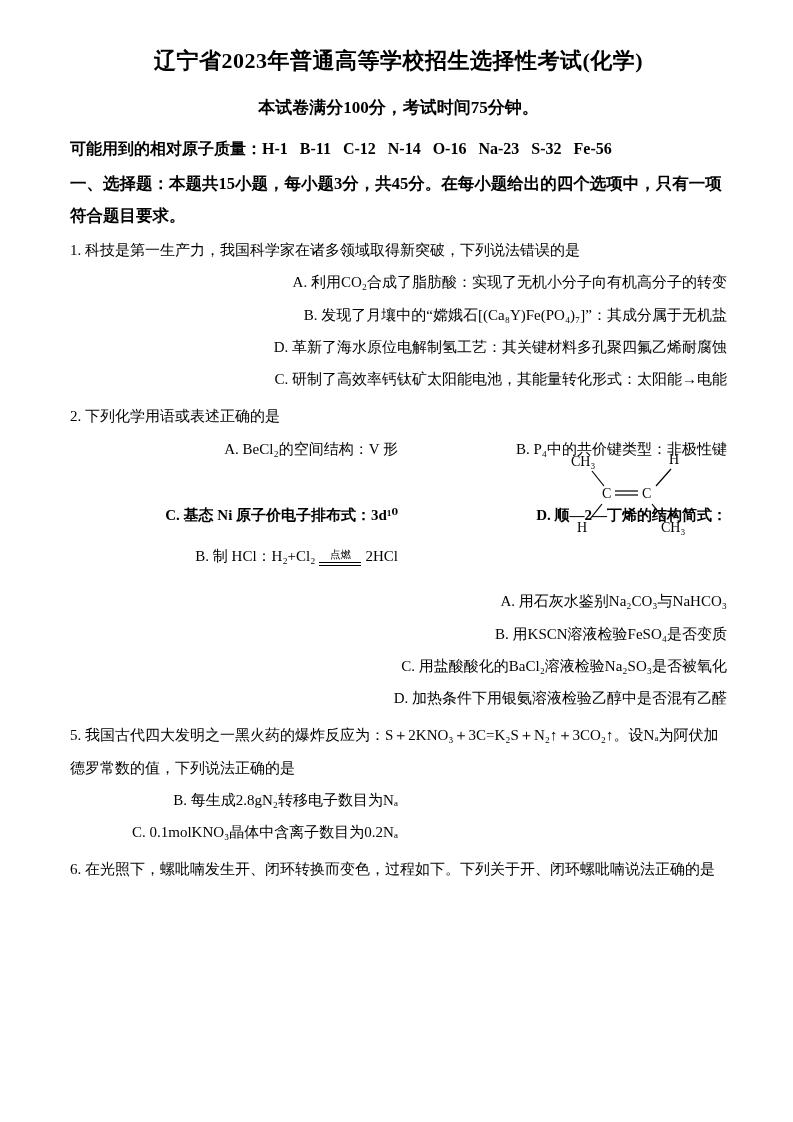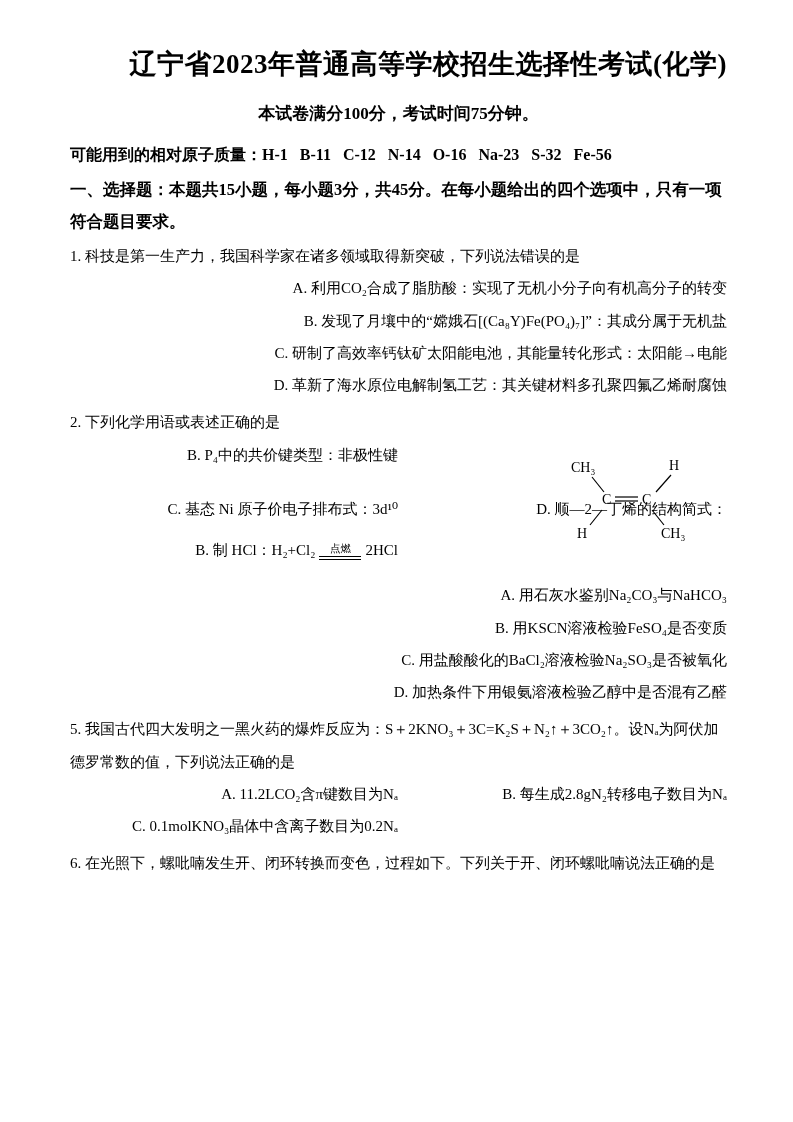--- a/index.html
+++ b/index.html
@@ -8,22 +8,22 @@
     width: 793px;
     height: 1122px;
     background: #ffffff;
     color: #000000;
     font-family: "Liberation Serif", "DejaVu Serif", serif;
     font-size: 15px;
     padding: 46px 66px 0 70px;
     overflow: hidden;
   }
   .title {
-    text-align: right;
-    font-size: 27px;
+    text-align: center;
+    font-size: 22px;
     font-weight: bold;
     margin: 0 0 20px 0;
     letter-spacing: 0.5px;
   }
   .subtitle {
     text-align: center;
     font-size: 17px;
     font-weight: bold;
     margin: 0 0 16px 0;
   }
@@ -42,21 +42,21 @@
   }
   .q { margin: 0 0 5px 0; }
   .stem { margin: 0; line-height: 2.15; }
   .option { margin: 0; line-height: 2.15; text-align: right; }
   .opt-row {
     display: grid;
     grid-template-columns: 328px 1fr;
     margin: 0;
     line-height: 2.15;
   }
-  .opt-row.gap { margin-top: 22px; margin-bottom: 8px; }
+  .opt-row.gap { margin-top: 34px; margin-bottom: 8px; font-weight: bold; }
   .eq-row { margin: 9px 0 13px 0; line-height: 1.4; align-items: center; }
   .opt-row.spread { line-height: 2.55; }
 
   
   .eqcond {
     display: inline-flex;
     flex-direction: column;
     align-items: center;
     vertical-align: middle;
     margin: 0 4px;
@@ -82,27 +82,28 @@
 
 <h1 class="title">辽宁省2023年普通高等学校招生选择性考试(化学)</h1>
 <p class="subtitle">本试卷满分100分，考试时间75分钟。</p>
 <p class="masses">可能用到的相对原子质量：H-1   B-11   C-12   N-14   O-16   Na-23   S-32   Fe-56</p>
 <p class="section-header">一、选择题：本题共15小题，每小题3分，共45分。在每小题给出的四个选项中，只有一项符合题目要求。</p>
 
 <div class="q" id="q1">
   <p class="stem">1. 科技是第一生产力，我国科学家在诸多领域取得新突破，下列说法错误的是</p>
   <p class="option">A. 利用CO₂合成了脂肪酸：实现了无机小分子向有机高分子的转变</p>
   <p class="option">B. 发现了月壤中的“嫦娥石[(Ca₈Y)Fe(PO₄)₇]”：其成分属于无机盐</p>
+  <p class="option">D. 革新了海水原位电解制氢工艺：其关键材料多孔聚四氟乙烯耐腐蚀</p>
   <p class="option">C. 研制了高效率钙钛矿太阳能电池，其能量转化形式：太阳能→电能</p>
-  <p class="option">D. 革新了海水原位电解制氢工艺：其关键材料多孔聚四氟乙烯耐腐蚀</p>
 </div>
 
 <div class="q" id="q2">
   <p class="stem">2. 下列化学用语或表述正确的是</p>
   <div class="opt-row">
+    <span class="option">A. BeCl₂的空间结构：V 形</span>
     <span class="option">B. P₄中的共价键类型：非极性键</span>
   </div>
   <div class="opt-row gap">
     <span class="option">C. 基态 Ni 原子价电子排布式：3d¹⁰</span>
     <span class="option">D. 顺—2—丁烯的结构简式：</span>
   </div>
   <svg class="q2-struct" width="134" height="88" viewBox="0 0 134 88">
     <text x="4" y="18">CH₃</text>
     <text x="102" y="16">H</text>
     <text x="35" y="50">C</text>
@@ -132,21 +133,20 @@
 <div class="q" id="q4">
   <p class="option">A. 用石灰水鉴别Na₂CO₃与NaHCO₃</p>
   <p class="option">B. 用KSCN溶液检验FeSO₄是否变质</p>
   <p class="option">C. 用盐酸酸化的BaCl₂溶液检验Na₂SO₃是否被氧化</p>
   <p class="option">D. 加热条件下用银氨溶液检验乙醇中是否混有乙醛</p>
 </div>
 
 <div class="q" id="q5">
   <p class="stem">5. 我国古代四大发明之一黑火药的爆炸反应为：S＋2KNO₃＋3C=K₂S＋N₂↑＋3CO₂↑。设Nₐ为阿伏加德罗常数的值，下列说法正确的是</p>
   <div class="opt-row spread">
-    <span class="option">A. 11.2LCO₂含π键数目为Nₐ</span>
     <span class="option">B. 每生成2.8gN₂转移电子数目为Nₐ</span>
   </div>
   <div class="opt-row spread">
     <span class="option">C. 0.1molKNO₃晶体中含离子数目为0.2Nₐ</span>
   </div>
 </div>
 
 <div class="q" id="q6">
   <p class="stem">6. 在光照下，螺吡喃发生开、闭环转换而变色，过程如下。下列关于开、闭环螺吡喃说法正确的是</p>
 </div>

